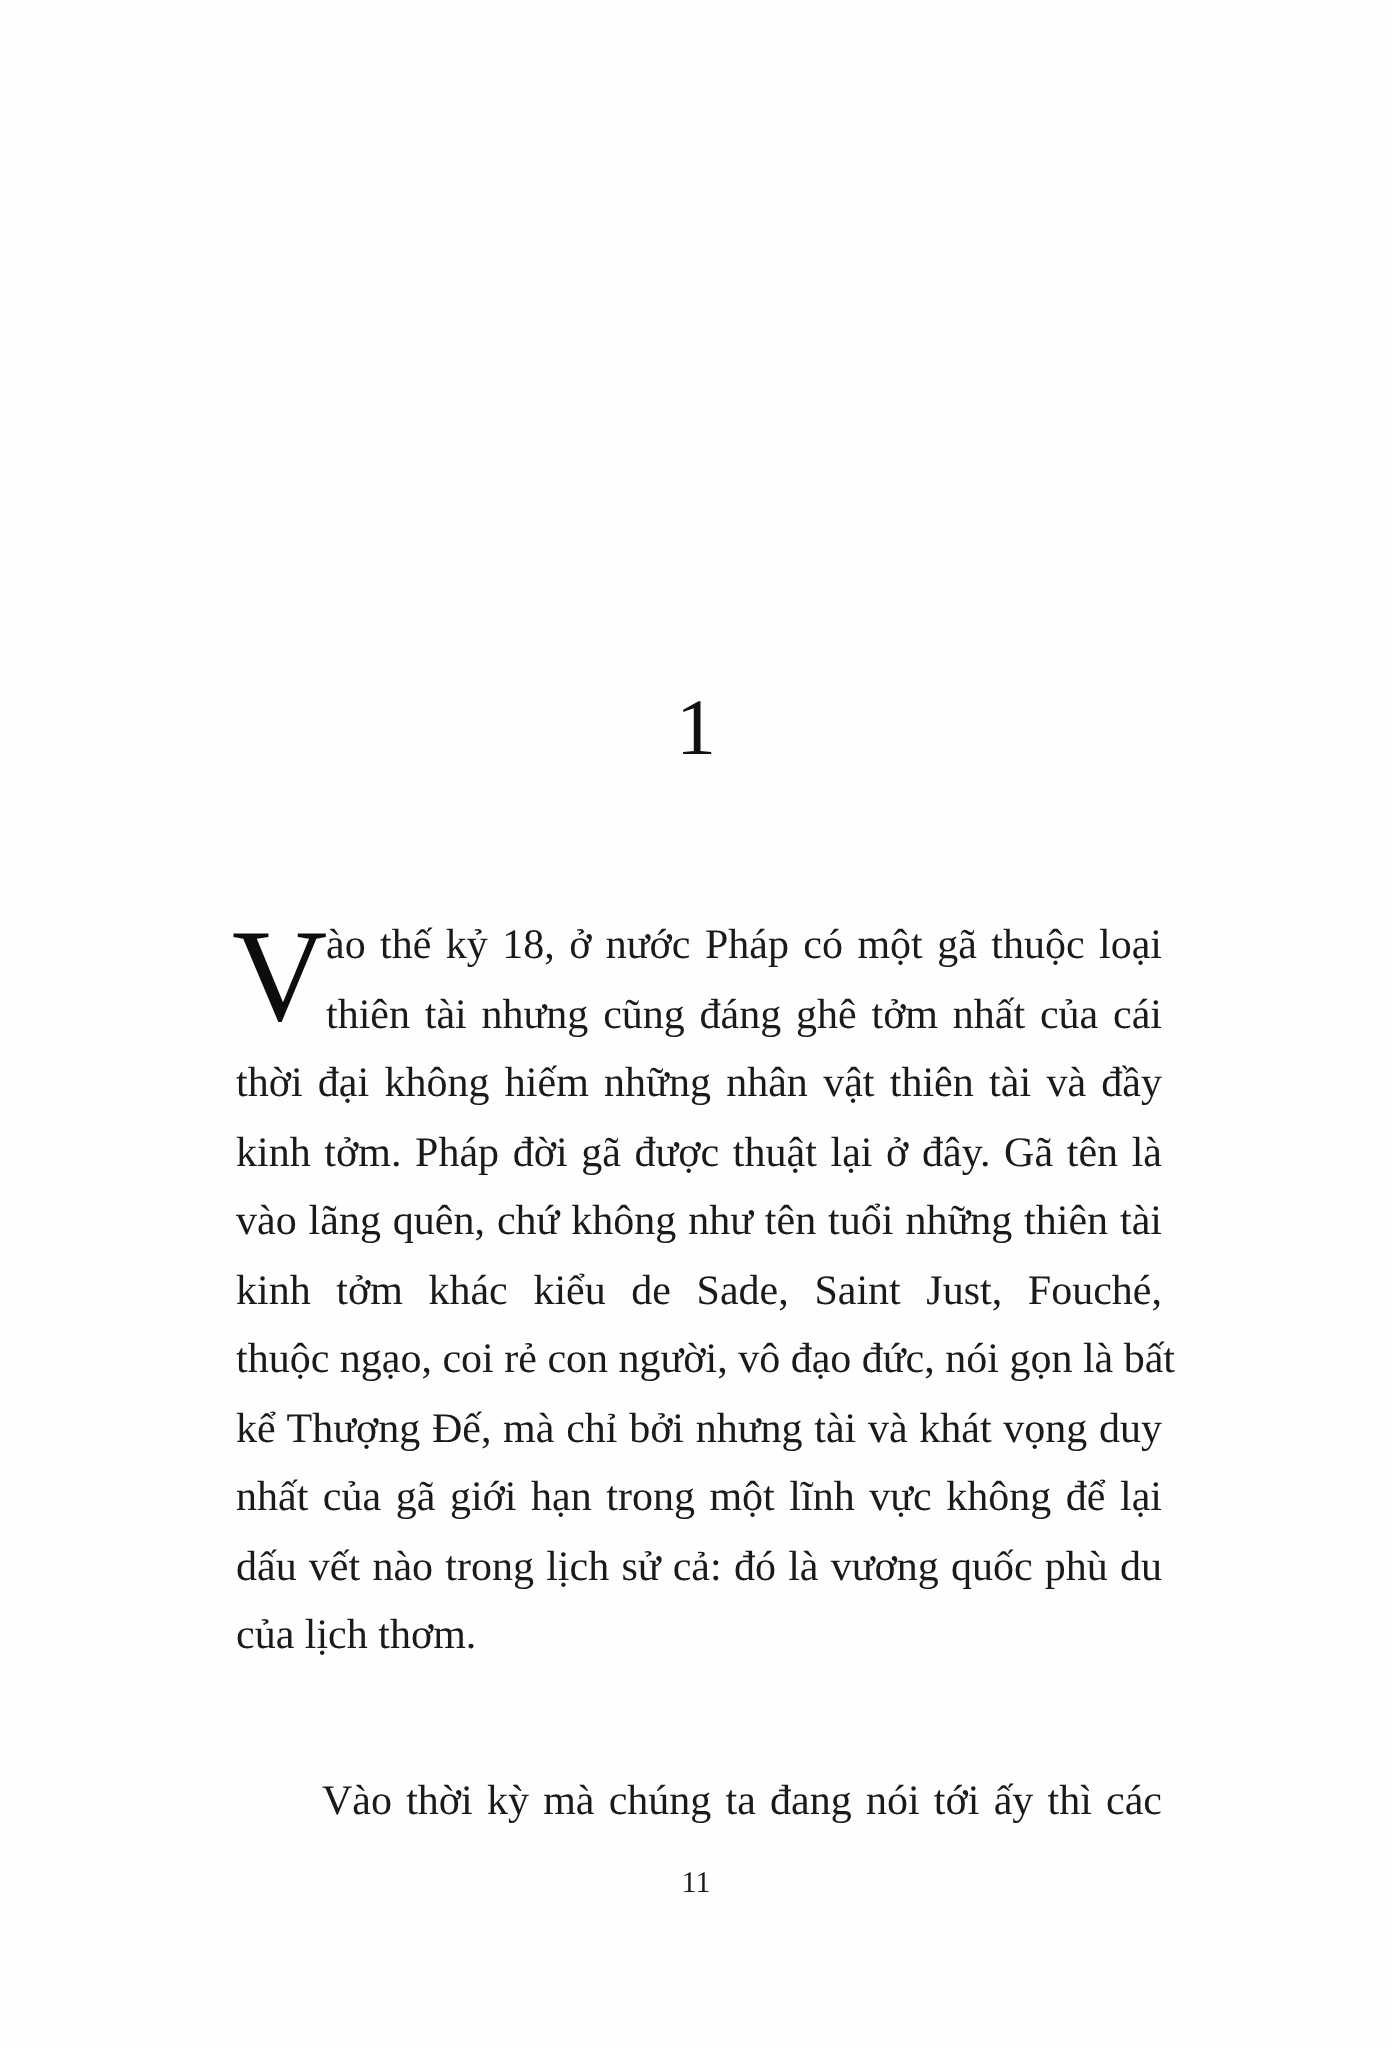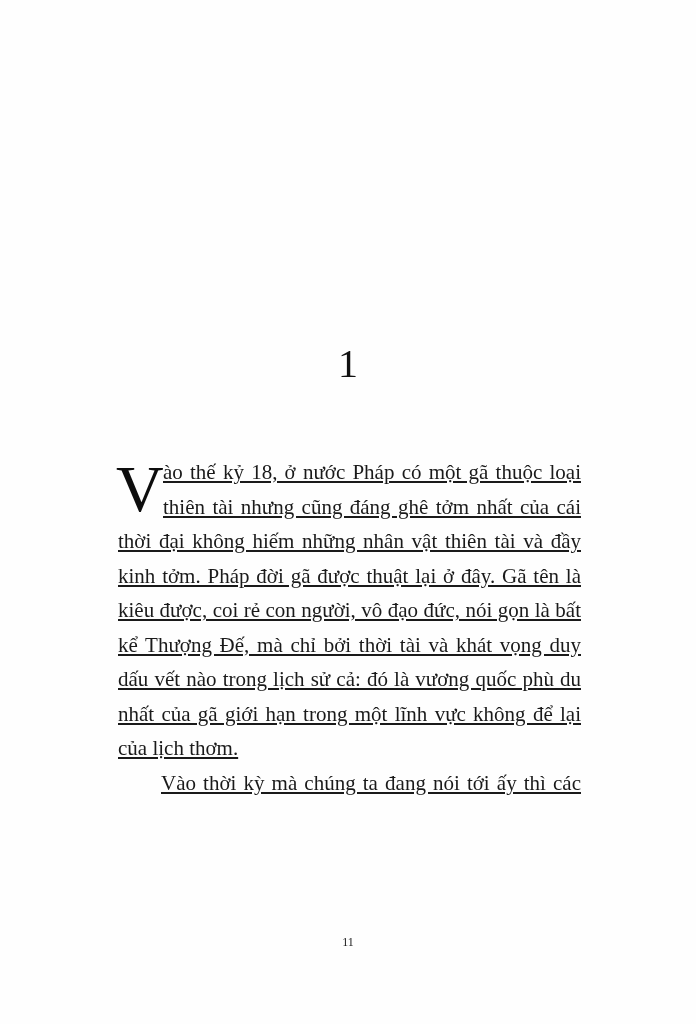--- a/index.html
+++ b/index.html
@@ -43,68 +43,70 @@
     }
     .body-text p {
       margin: 0;
     }
     .line {
       display: block;
       text-align: justify;
       text-align-last: justify;
       white-space: nowrap;
       height: 34.5px;
-      text-decoration: underline;
     }
     .line.last {
       text-align-last: left;
     }
     .line.indent {
       padding-left: 43px;
+      margin-top: 48px;
     }
     .line.dropcap-line {
       padding-left: 45px;
     }
     .dropcap {
       position: absolute;
       left: -2px;
       top: 4px;
       font-size: 66px;
       line-height: 60px;
       color: #0d0d0d;
     }
     .page-number {
       position: absolute;
       top: 931px;
       left: 0;
       width: 696px;
       text-align: center;
-      font-size: 12px;
+      font-size: 15px;
       line-height: 22px;
       color: #1a1a1a;
     }
   </style>
 </head>
 <body>
 
 <div class="page">
 
   <div class="chapter-number">1</div>
 
   <div class="body-text">
     <p style="position:relative;">
       <span class="dropcap">V</span>
       <span class="line dropcap-line">ào thế kỷ 18, ở nước Pháp có một gã thuộc loại</span>
       <span class="line dropcap-line">thiên tài nhưng cũng đáng ghê tởm nhất của cái</span>
       <span class="line">thời đại không hiếm những nhân vật thiên tài và đầy</span>
       <span class="line">kinh tởm. Pháp đời gã được thuật lại ở đây. Gã tên là</span>
-      <span class="line">kiêu được, coi rẻ con người, vô đạo đức, nói gọn là bất</span>
-      <span class="line">kể Thượng Đế, mà chỉ bởi thời tài và khát vọng duy</span>
+      <span class="line">vào lãng quên, chứ không như tên tuổi những thiên tài</span>
+      <span class="line">kinh tởm khác kiểu de Sade, Saint Just, Fouché,</span>
+      <span class="line">thuộc ngạo, coi rẻ con người, vô đạo đức, nói gọn là bất</span>
+      <span class="line">kể Thượng Đế, mà chỉ bởi nhưng tài và khát vọng duy</span>
+      <span class="line">nhất của gã giới hạn trong một lĩnh vực không để lại</span>
       <span class="line">dấu vết nào trong lịch sử cả: đó là vương quốc phù du</span>
-      <span class="line">nhất của gã giới hạn trong một lĩnh vực không để lại</span>
       <span class="line last">của lịch thơm.</span>
     </p>
     <p>
       <span class="line indent">Vào thời kỳ mà chúng ta đang nói tới ấy thì các</span>
     </p>
   </div>
 
   <div class="page-number">11</div>
 
 </div>

